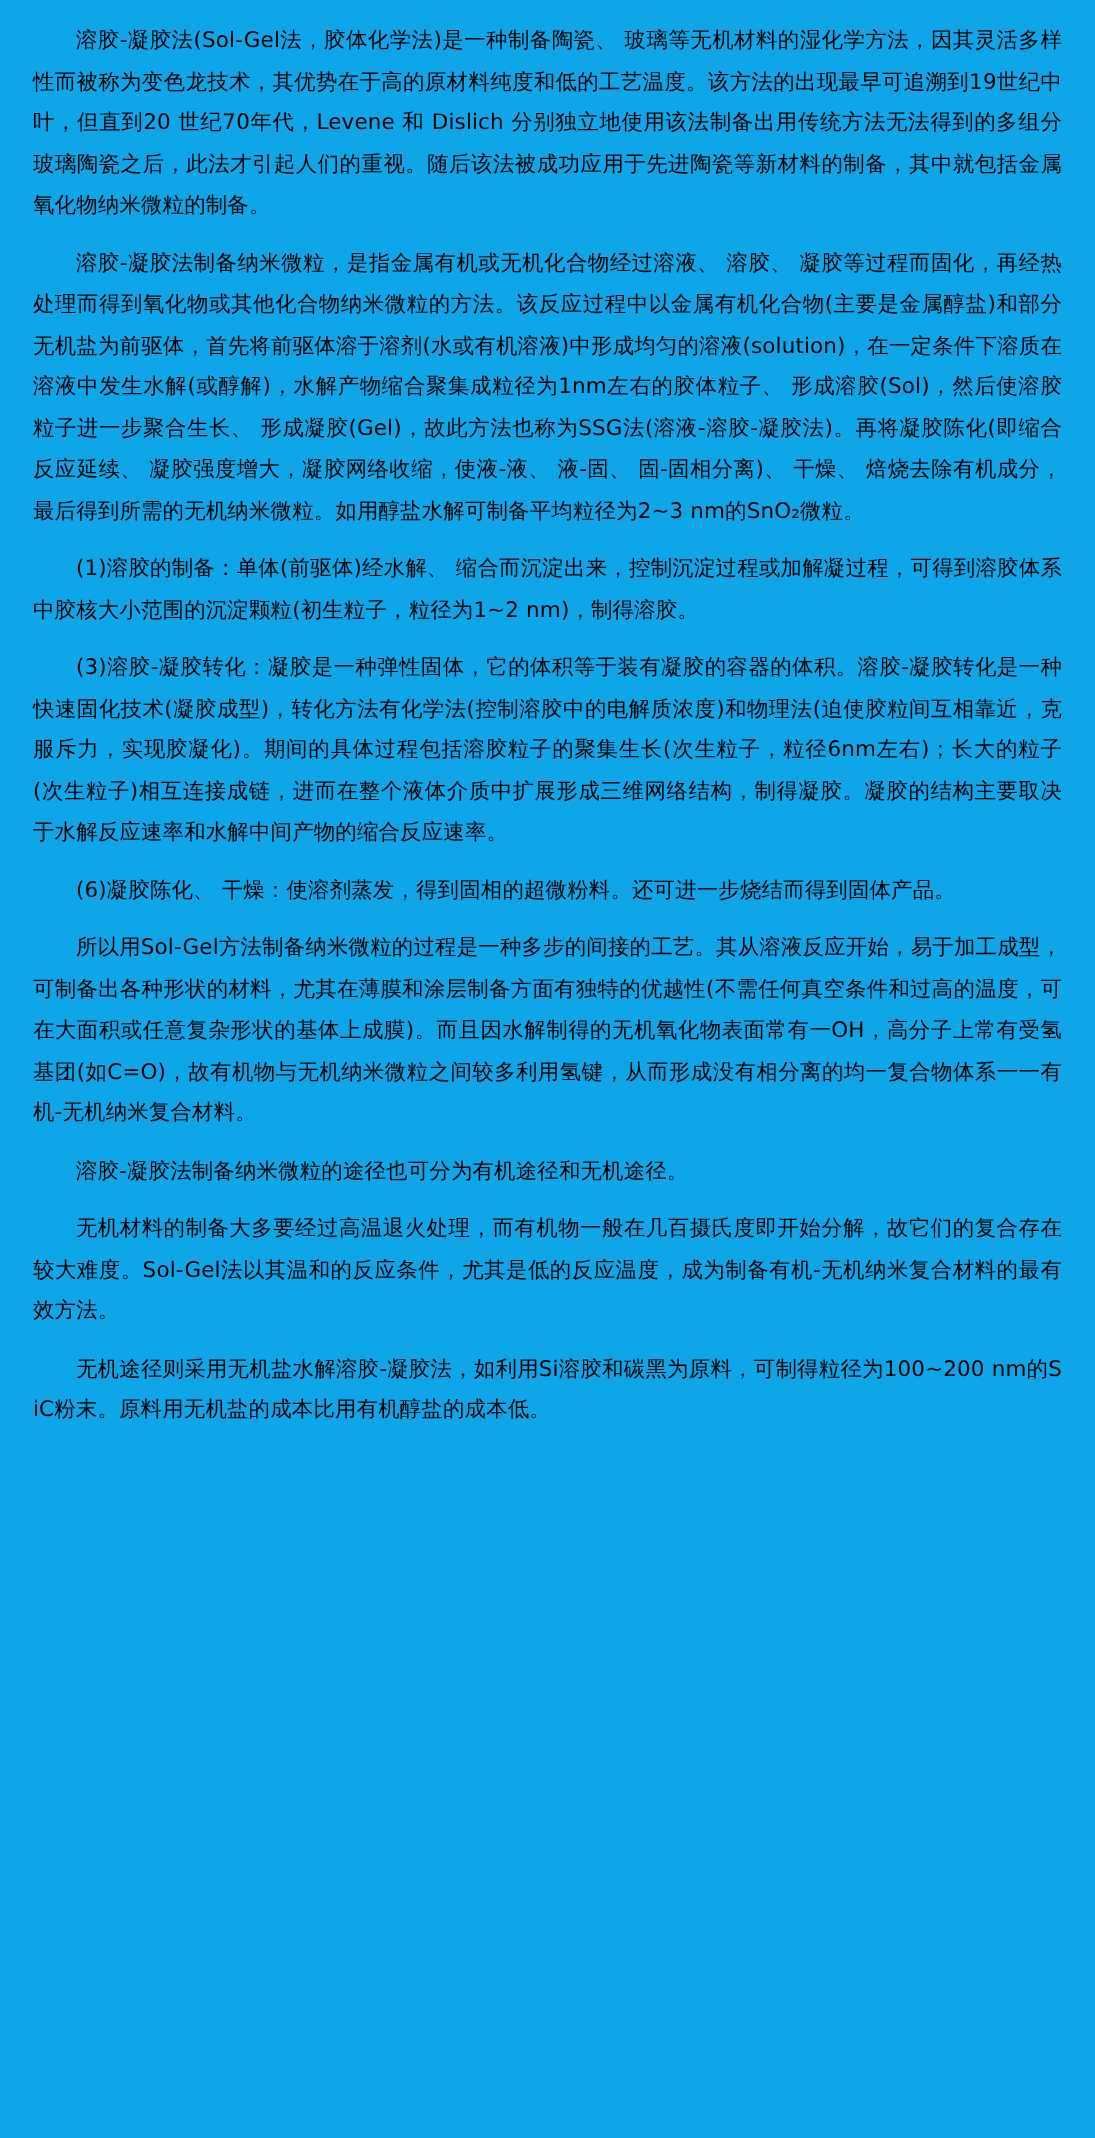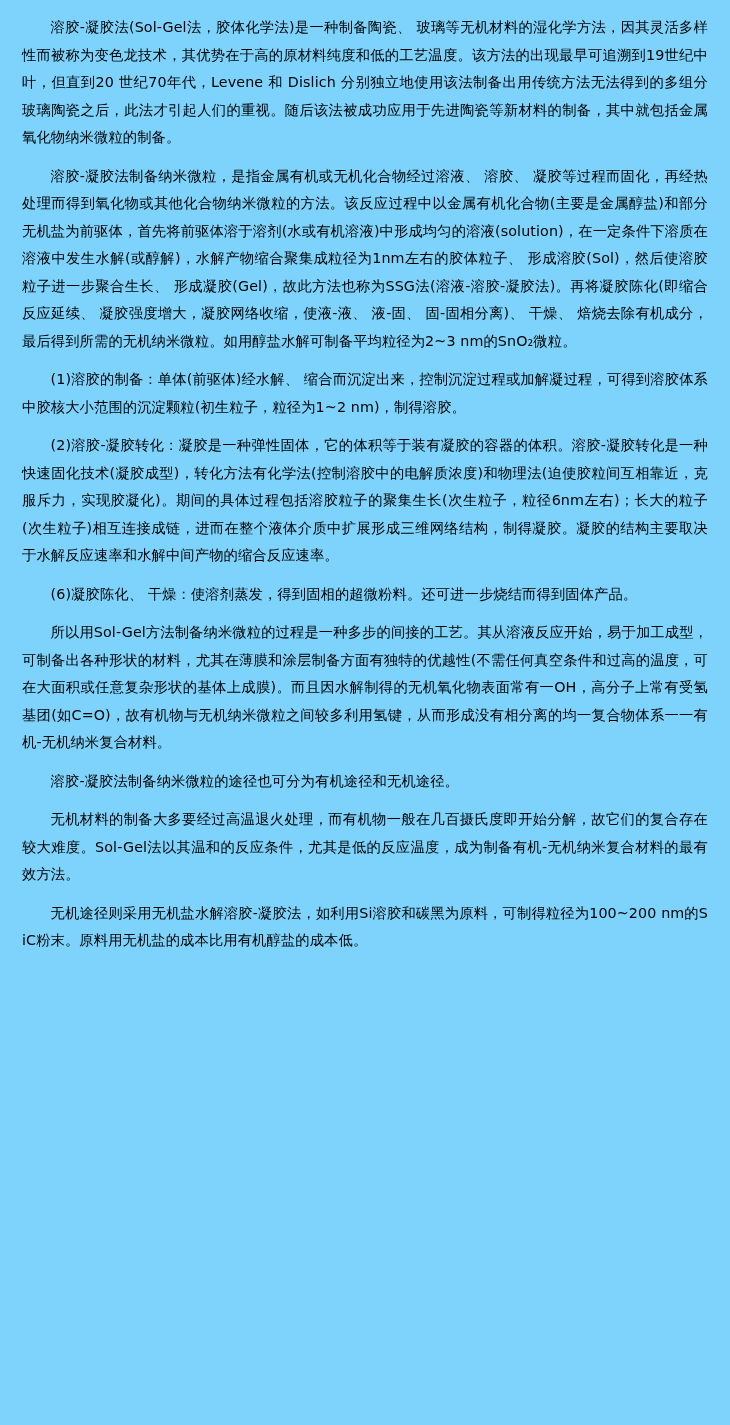--- a/index.html
+++ b/index.html
@@ -9,21 +9,21 @@
   }
   body {
     width: 730px;
     font-family: "Liberation Serif", "DejaVu Serif", serif;
   }
   #page {
     width: 730px;
     min-height: 1425px;
     box-sizing: border-box;
     padding: 14px 22px 30px 22px;
-    background: #7dd3fc;
+    background: #0ea5e9;
   }
   .para {
     font-family: "DejaVu Sans", "Liberation Sans", sans-serif;
     font-size: 14.3px;
     line-height: 27.5px;
     color: #000000;
     text-align: justify;
     text-justify: inter-ideograph;
     text-indent: 2em;
     margin: 0 0 11px 0;
@@ -34,19 +34,19 @@
     margin-bottom: 0;
   }
 </style>
 </head>
 <body>
 
 <div id="page">
   <p class="para">溶胶-凝胶法(Sol-Gel法，胶体化学法)是一种制备陶瓷、 玻璃等无机材料的湿化学方法，因其灵活多样性而被称为变色龙技术，其优势在于高的原材料纯度和低的工艺温度。该方法的出现最早可追溯到19世纪中叶，但直到20 世纪70年代，Levene 和 Dislich 分别独立地使用该法制备出用传统方法无法得到的多组分玻璃陶瓷之后，此法才引起人们的重视。随后该法被成功应用于先进陶瓷等新材料的制备，其中就包括金属氧化物纳米微粒的制备。</p>
   <p class="para">溶胶-凝胶法制备纳米微粒，是指金属有机或无机化合物经过溶液、 溶胶、 凝胶等过程而固化，再经热处理而得到氧化物或其他化合物纳米微粒的方法。该反应过程中以金属有机化合物(主要是金属醇盐)和部分无机盐为前驱体，首先将前驱体溶于溶剂(水或有机溶液)中形成均匀的溶液(solution)，在一定条件下溶质在溶液中发生水解(或醇解)，水解产物缩合聚集成粒径为1nm左右的胶体粒子、 形成溶胶(Sol)，然后使溶胶粒子进一步聚合生长、 形成凝胶(Gel)，故此方法也称为SSG法(溶液-溶胶-凝胶法)。再将凝胶陈化(即缩合反应延续、 凝胶强度增大，凝胶网络收缩，使液-液、 液-固、 固-固相分离)、 干燥、 焙烧去除有机成分，最后得到所需的无机纳米微粒。如用醇盐水解可制备平均粒径为2~3 nm的SnO₂微粒。</p>
   <p class="para">(1)溶胶的制备：单体(前驱体)经水解、 缩合而沉淀出来，控制沉淀过程或加解凝过程，可得到溶胶体系中胶核大小范围的沉淀颗粒(初生粒子，粒径为1~2 nm)，制得溶胶。</p>
-  <p class="para">(2)溶胶-凝胶转化：凝胶是一种弹性固体，它的体积等于装有凝胶的容器的体积。溶胶-凝胶转化是一种快速固化技术(凝胶成型)，转化方法有化学法(控制溶胶中的电解质浓度)和物理法(迫使胶粒间互相靠近，克服斥力，实现胶凝化)。期间的具体过程包括溶胶粒子的聚集生长(次生粒子，粒径6nm左右)；长大的粒子(次生粒子)相互连接成链，进而在整个液体介质中扩展形成三维网络结构，制得凝胶。凝胶的结构主要取决于水解反应速率和水解中间产物的缩合反应速率。</p>
+  <p class="para">(3)溶胶-凝胶转化：凝胶是一种弹性固体，它的体积等于装有凝胶的容器的体积。溶胶-凝胶转化是一种快速固化技术(凝胶成型)，转化方法有化学法(控制溶胶中的电解质浓度)和物理法(迫使胶粒间互相靠近，克服斥力，实现胶凝化)。期间的具体过程包括溶胶粒子的聚集生长(次生粒子，粒径6nm左右)；长大的粒子(次生粒子)相互连接成链，进而在整个液体介质中扩展形成三维网络结构，制得凝胶。凝胶的结构主要取决于水解反应速率和水解中间产物的缩合反应速率。</p>
   <p class="para">(6)凝胶陈化、 干燥：使溶剂蒸发，得到固相的超微粉料。还可进一步烧结而得到固体产品。</p>
   <p class="para">所以用Sol-Gel方法制备纳米微粒的过程是一种多步的间接的工艺。其从溶液反应开始，易于加工成型，可制备出各种形状的材料，尤其在薄膜和涂层制备方面有独特的优越性(不需任何真空条件和过高的温度，可在大面积或任意复杂形状的基体上成膜)。而且因水解制得的无机氧化物表面常有一OH，高分子上常有受氢基团(如C=O)，故有机物与无机纳米微粒之间较多利用氢键，从而形成没有相分离的均一复合物体系一一有机-无机纳米复合材料。</p>
   <p class="para">溶胶-凝胶法制备纳米微粒的途径也可分为有机途径和无机途径。</p>
   <p class="para">无机材料的制备大多要经过高温退火处理，而有机物一般在几百摄氏度即开始分解，故它们的复合存在较大难度。Sol-Gel法以其温和的反应条件，尤其是低的反应温度，成为制备有机-无机纳米复合材料的最有效方法。</p>
   <p class="para">无机途径则采用无机盐水解溶胶-凝胶法，如利用Si溶胶和碳黑为原料，可制得粒径为100~200 nm的SiC粉末。原料用无机盐的成本比用有机醇盐的成本低。</p>
 </div>
 
 </body></html>

